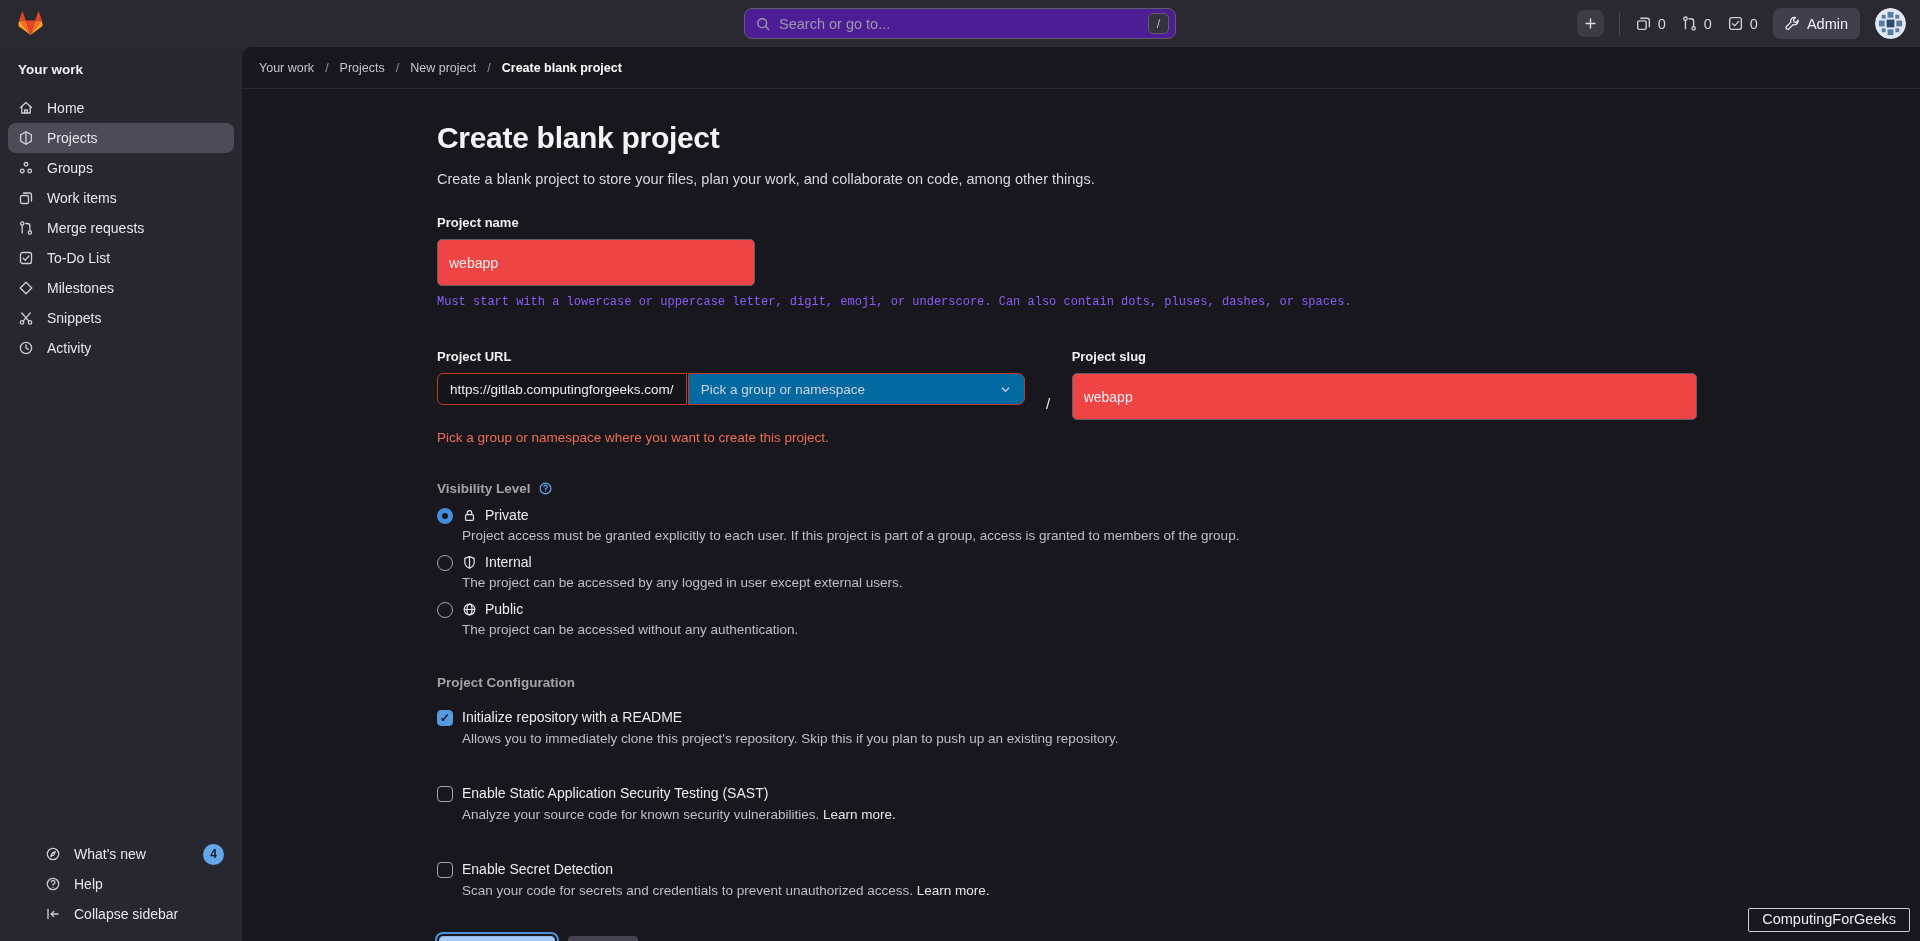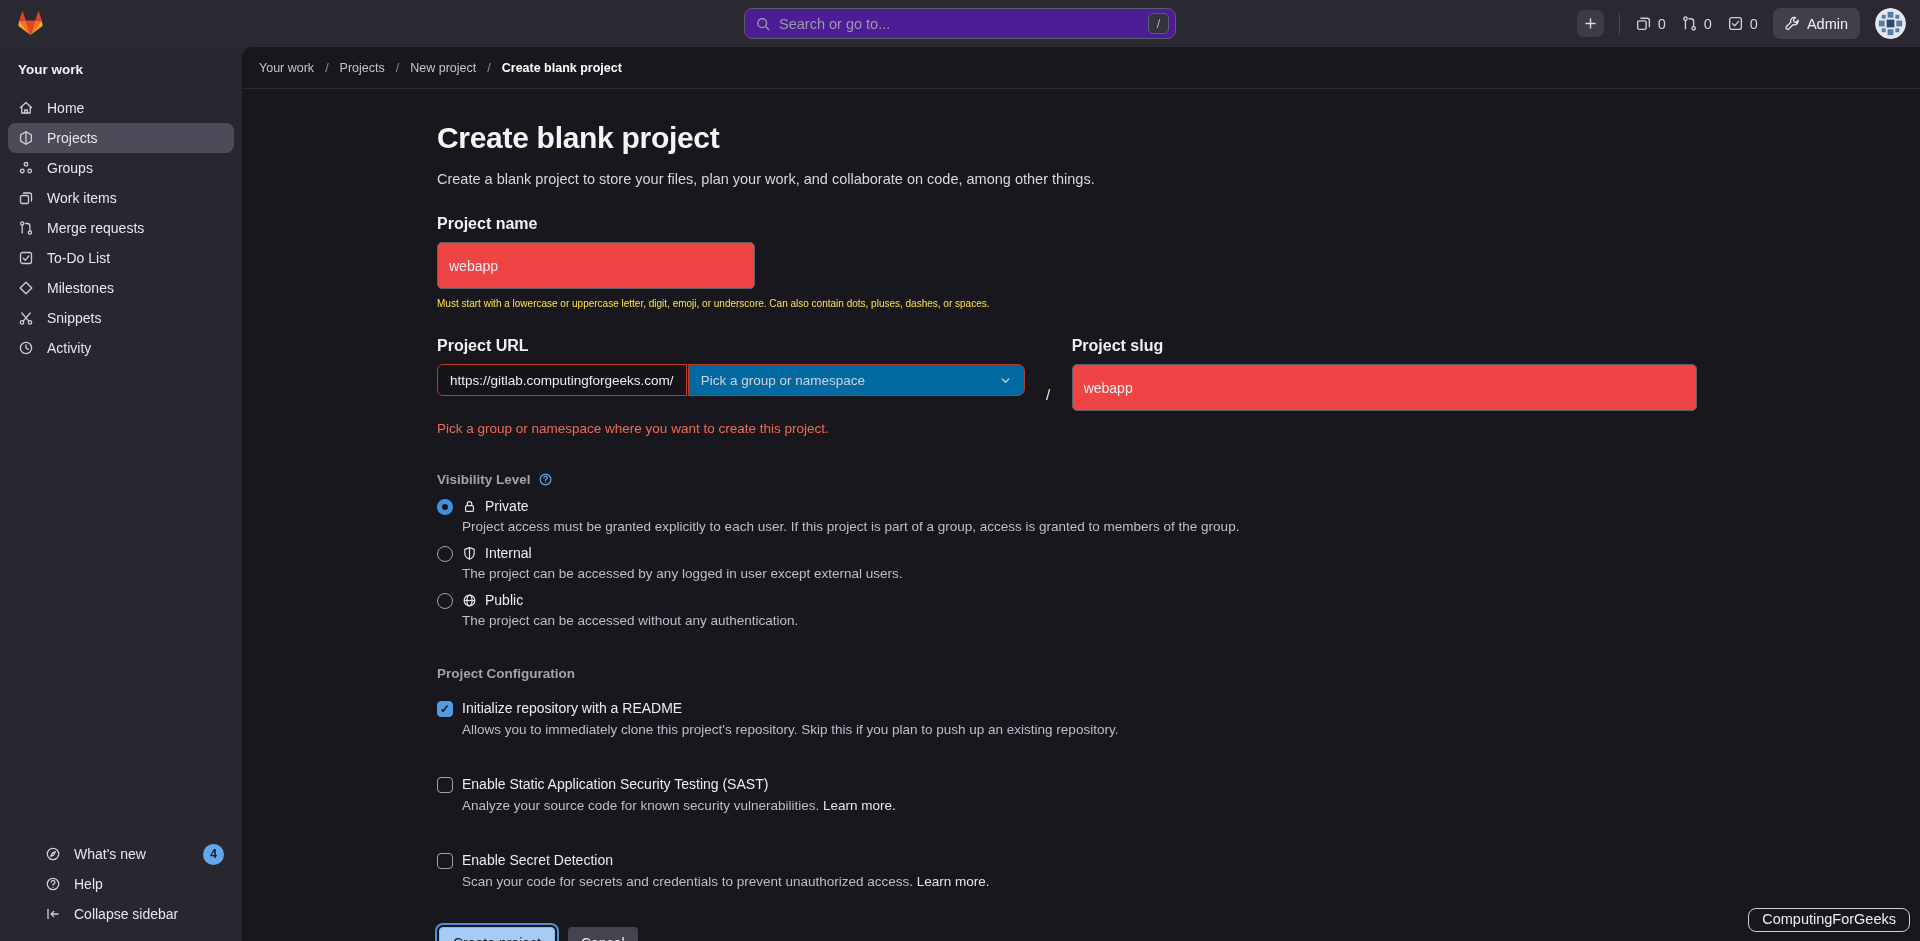--- a/index.html
+++ b/index.html
@@ -85,28 +85,28 @@
     font-size:12.5px; color:#c4c3cd;
   }
   .breadcrumbs .crumb { cursor:pointer; }
   .breadcrumbs .sep { color:#8f8e9a; }
   .breadcrumbs .crumb.current { color:#ffffff; font-weight:bold; cursor:default; }
 
   .content { padding:26px 40px 0 195px; width:1560px; }
   .page-title { font-size:30px; font-weight:bold; color:#f4f3f8; letter-spacing:-0.3px; margin:6px 0 16px; }
   .page-subtitle { font-size:14.5px; color:#d8d7df; margin-bottom:28px; }
 
-  .field-label { font-size:16px; font-weight:bold; color:#f0eff4; margin-bottom:9px; }
+  .field-label { font-size:13px; font-weight:bold; color:#f0eff4; margin-bottom:9px;margin-top:12px; }
   .text-input {
     background:#ef4444; border:1px solid #605e69; border-radius:5px;
     height:47px; padding:0 11px; color:#ececf1; font-size:14px; font-family:inherit;
     width:100%; outline:none;
   }
   .name-field { width:318px; }
-  .help-text { font-size:10px; color:#fde047; margin-top:9px; }
+  .help-text { font-size:12px; color:#8b5cf6; margin-top:9px;font-family:Liberation Mono, monospace; }
 
   .url-row { display:flex; margin-top:28px; }
   .url-group { display:flex; align-items:center;border-radius:13px; }
   .url-prefix {
     height:32px; display:flex; align-items:center; padding:0 12px;
     border:1px solid #bd3a29; border-radius:6px 0 0 6px;
     background:#16141b; font-size:13.5px; color:#ececf1; white-space:nowrap;
   }
   .namespace-dd {
     width:337px; height:32px; margin-left:1px;
@@ -153,21 +153,21 @@
     display:flex; align-items:center; justify-content:center; cursor:pointer; font-family:inherit; border:none;
   }
   .btn-confirm {
     background:#a6cbf4; color:#14181f; border:1px solid #8ab8ec;
     box-shadow:0 0 0 2px #19171e, 0 0 0 4px #4d90d9; margin-left:2px;
   }
   .btn-cancel { background:#454350; color:#f0eff5; }
 
   .watermark {
     position:absolute; right:10px; bottom:9px;
-    border:1px solid #cfced7; border-radius:8px; padding:2px 13px 4px;
+    border:1px solid #cfced7; border-radius:2px; padding:2px 13px 4px;
     font-size:14.5px; color:#eeedf3; background:#19171e;
   }
 </style>
 </head>
 <body>
 
 <div class="topbar">
   <div class="logo-btn">
     <svg width="25" height="25" viewBox="0 0 36 36">
       <path fill="#e24329" d="m18 34.7 6.8-20.9H11.2Z"></path>

